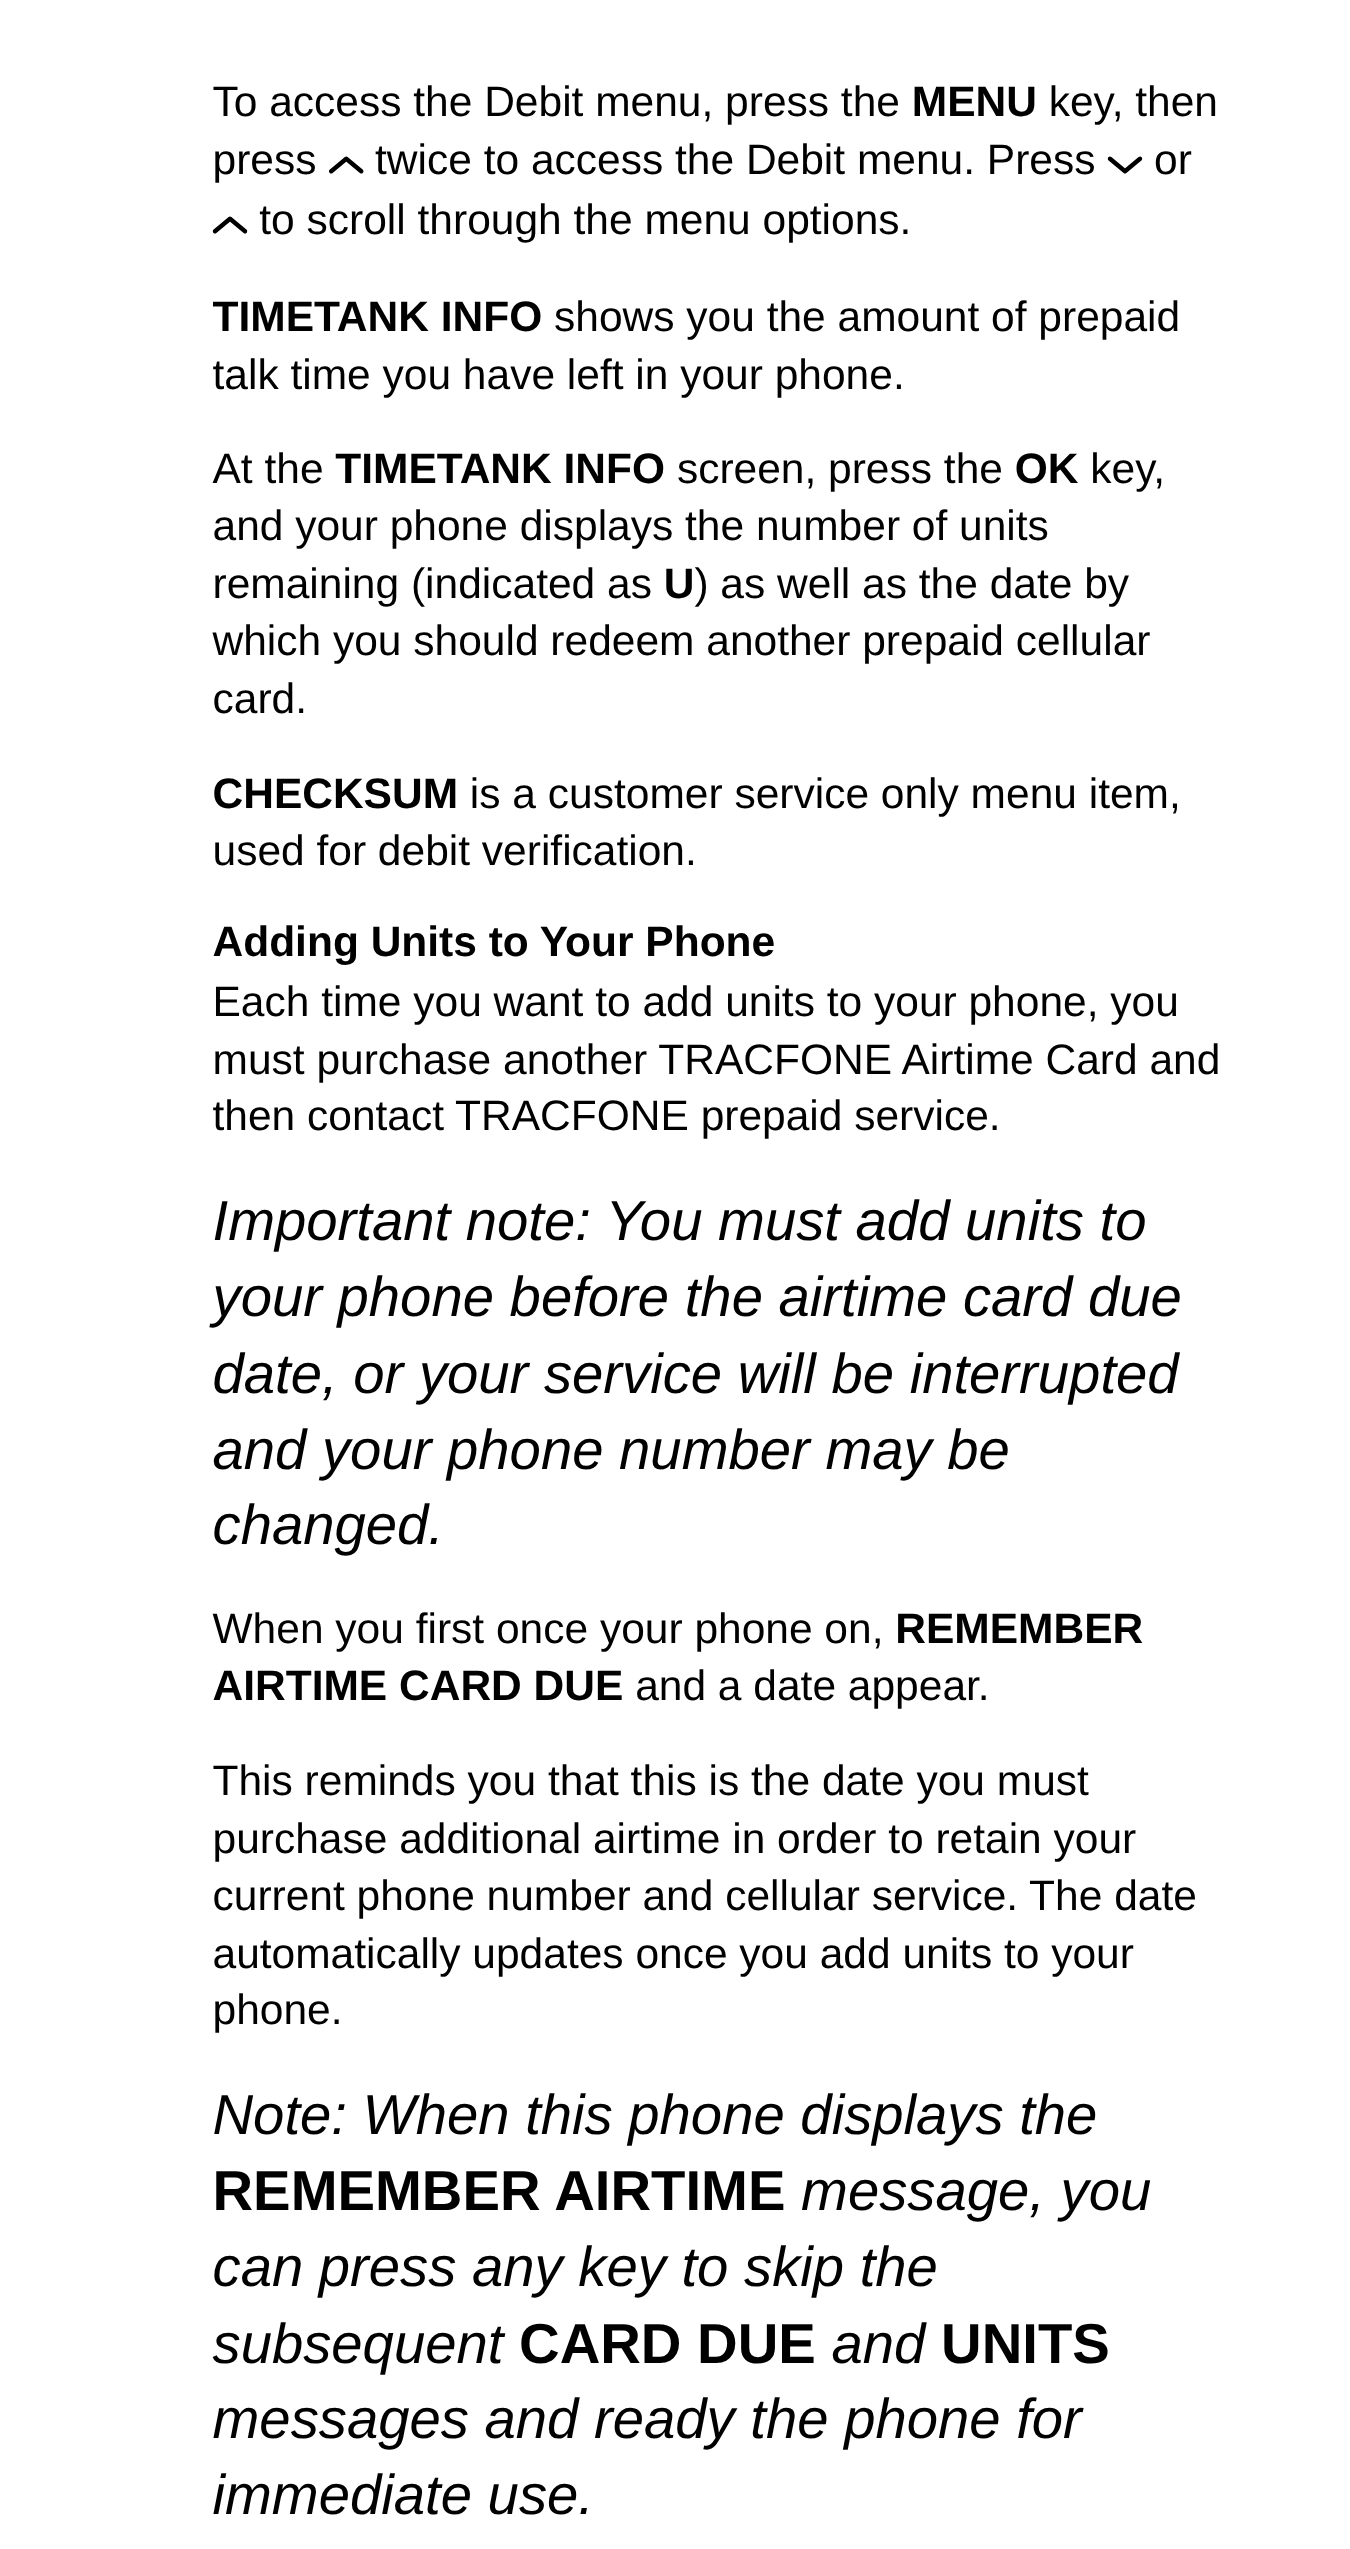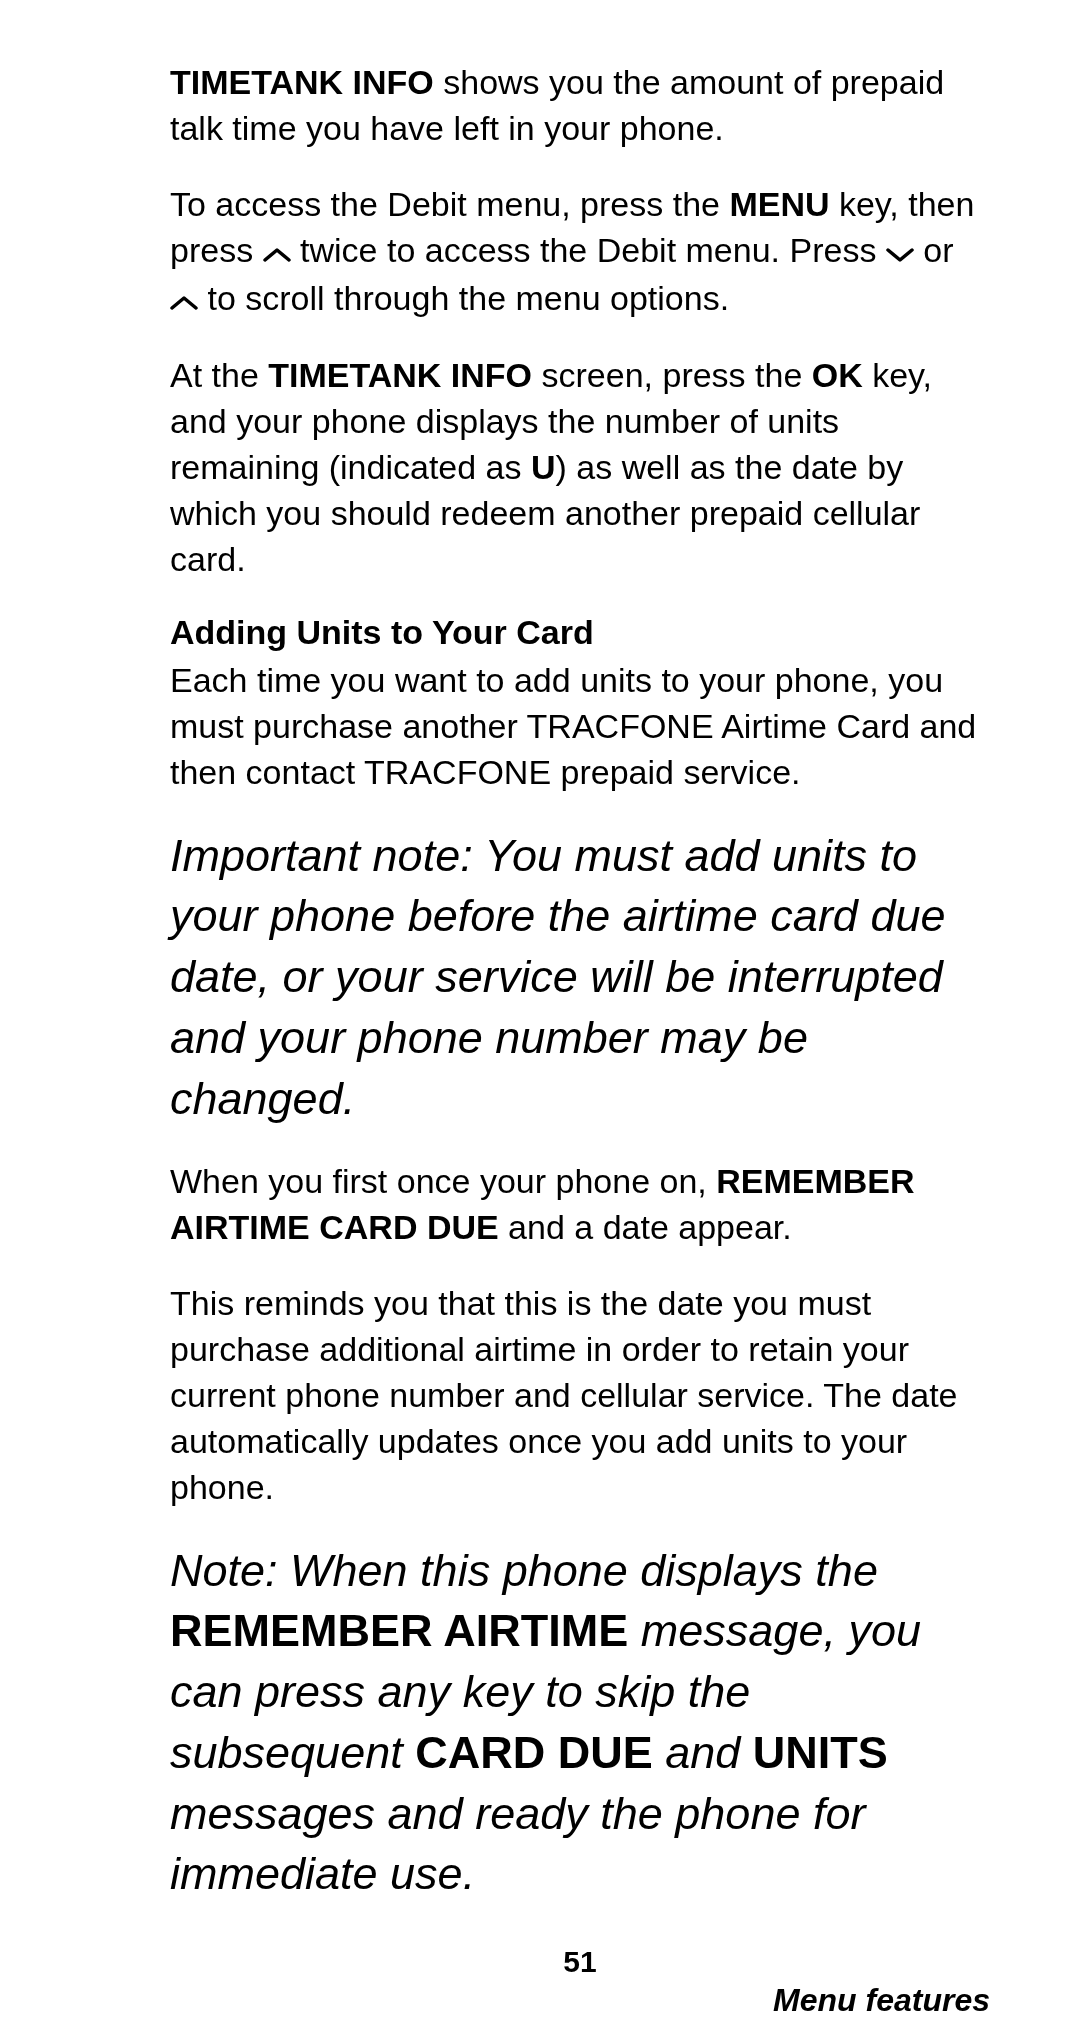--- a/index.html
+++ b/index.html
@@ -52,39 +52,42 @@
     font-weight: 700;
     font-size: 32px;
   }
 </style>
 </head>
 <body>
 
 <div class="page">
 
   <p>
-    <span class="bold">TIMETANK INFO</span><span> shows you the amount of prepaid talk time you have left in your phone.</span>
-  </p>
-
-  <p>
     <span>To access the Debit menu, press the </span><span class="bold">MENU</span><span> key, then press </span><span class="icon"><svg width="28" height="18" viewBox="0 0 28 18">
           <path d="M2 14 L14 4 L26 14" fill="none" stroke="#000" stroke-width="3.5" stroke-linecap="round" stroke-linejoin="round"></path>
         </svg></span><span> twice to access the Debit menu. Press </span><span class="icon"><svg width="28" height="18" viewBox="0 0 28 18">
           <path d="M2 4 L14 14 L26 4" fill="none" stroke="#000" stroke-width="3.5" stroke-linecap="round" stroke-linejoin="round"></path>
         </svg></span><span> or </span><span class="icon"><svg width="28" height="18" viewBox="0 0 28 18">
           <path d="M2 14 L14 4 L26 14" fill="none" stroke="#000" stroke-width="3.5" stroke-linecap="round" stroke-linejoin="round"></path>
         </svg></span><span> to scroll through the menu options.</span>
   </p>
 
   <p>
+    <span class="bold">TIMETANK INFO</span><span> shows you the amount of prepaid talk time you have left in your phone.</span>
+  </p>
+
+  <p>
     <span>At the </span><span class="bold">TIMETANK INFO</span><span> screen, press the </span><span class="bold">OK</span><span> key, and your phone displays the number of units remaining (indicated as </span><span class="bold">U</span><span>) as well as the date by which you should redeem another prepaid cellular card.</span>
   </p>
 
+  <p>
+    <span class="bold">CHECKSUM</span><span> is a customer service only menu item, used for debit verification.</span>
+  </p>
 
-  <div class="heading">Adding Units to Your Card</div>
+  <div class="heading">Adding Units to Your Phone</div>
   <p>Each time you want to add units to your phone, you must purchase another TRACFONE Airtime Card and then contact TRACFONE prepaid service.</p>
 
   <p class="italic-note">Important note:  You must add units to your phone before the airtime card due date, or your service will be interrupted and your phone number may be changed.</p>
 
   <p>
     <span>When you first once your phone on, </span><span class="bold">REMEMBER AIRTIME CARD DUE</span><span> and a date appear.</span>
   </p>
 
   <p>This reminds you that this is the date you must purchase additional airtime in order to retain your current phone number and cellular service. The date automatically updates once you add units to your phone.</p>
 

